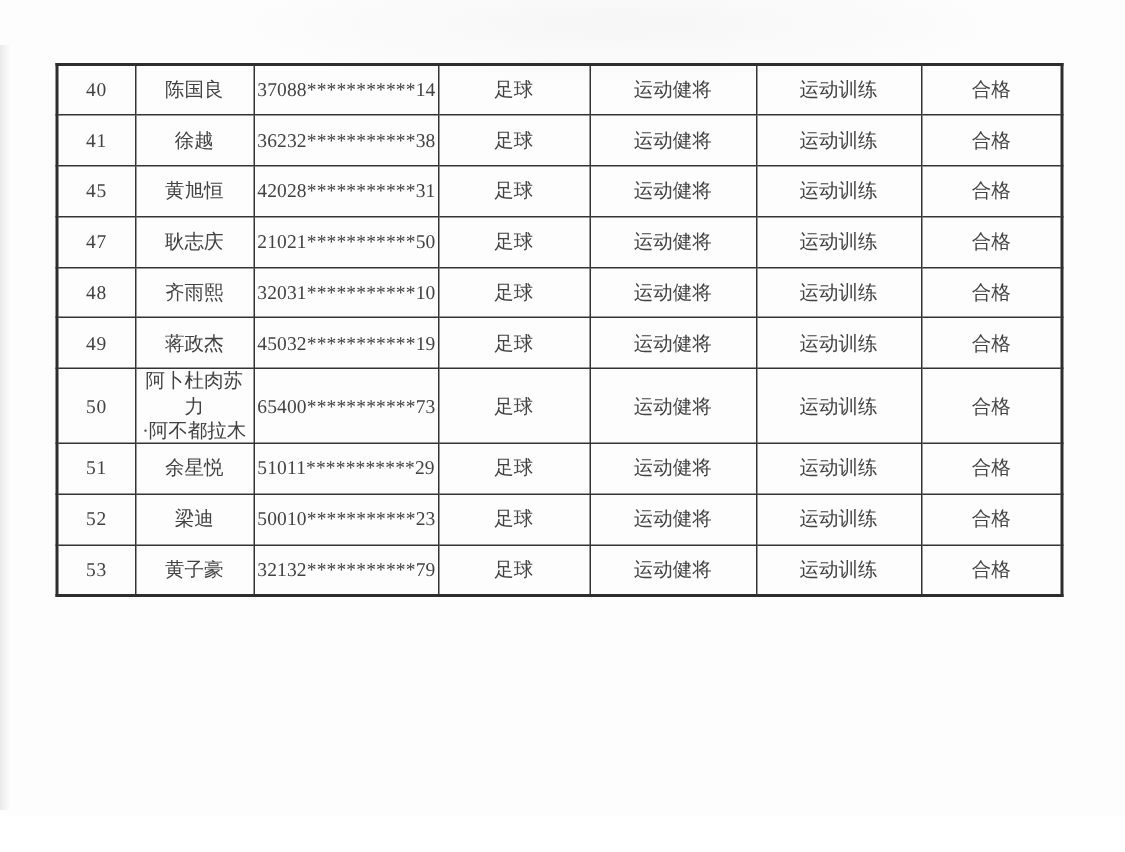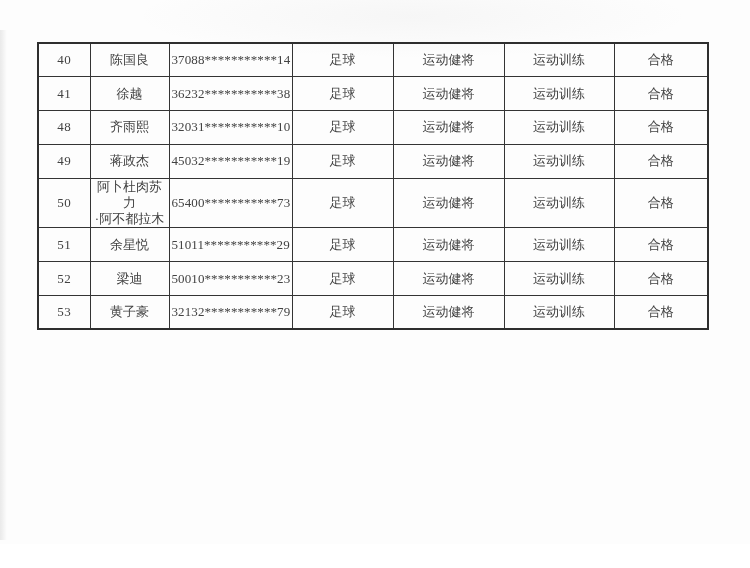--- a/index.html
+++ b/index.html
@@ -95,20 +95,38 @@
         <tr>
           <td class="cell-index">41</td>
           <td class="cell-name">徐越</td>
           <td class="cell-id">36232***********38</td>
           <td class="cell-sport">足球</td>
           <td class="cell-title">运动健将</td>
           <td class="cell-major">运动训练</td>
           <td class="cell-status">合格</td>
         </tr>
         <tr>
+          <td class="cell-index">45</td>
+          <td class="cell-name">黄旭恒</td>
+          <td class="cell-id">42028***********31</td>
+          <td class="cell-sport">足球</td>
+          <td class="cell-title">运动健将</td>
+          <td class="cell-major">运动训练</td>
+          <td class="cell-status">合格</td>
+        </tr>
+        <tr>
+          <td class="cell-index">47</td>
+          <td class="cell-name">耿志庆</td>
+          <td class="cell-id">21021***********50</td>
+          <td class="cell-sport">足球</td>
+          <td class="cell-title">运动健将</td>
+          <td class="cell-major">运动训练</td>
+          <td class="cell-status">合格</td>
+        </tr>
+        <tr>
           <td class="cell-index">48</td>
           <td class="cell-name">齐雨熙</td>
           <td class="cell-id">32031***********10</td>
           <td class="cell-sport">足球</td>
           <td class="cell-title">运动健将</td>
           <td class="cell-major">运动训练</td>
           <td class="cell-status">合格</td>
         </tr>
         <tr>
           <td class="cell-index">49</td>

